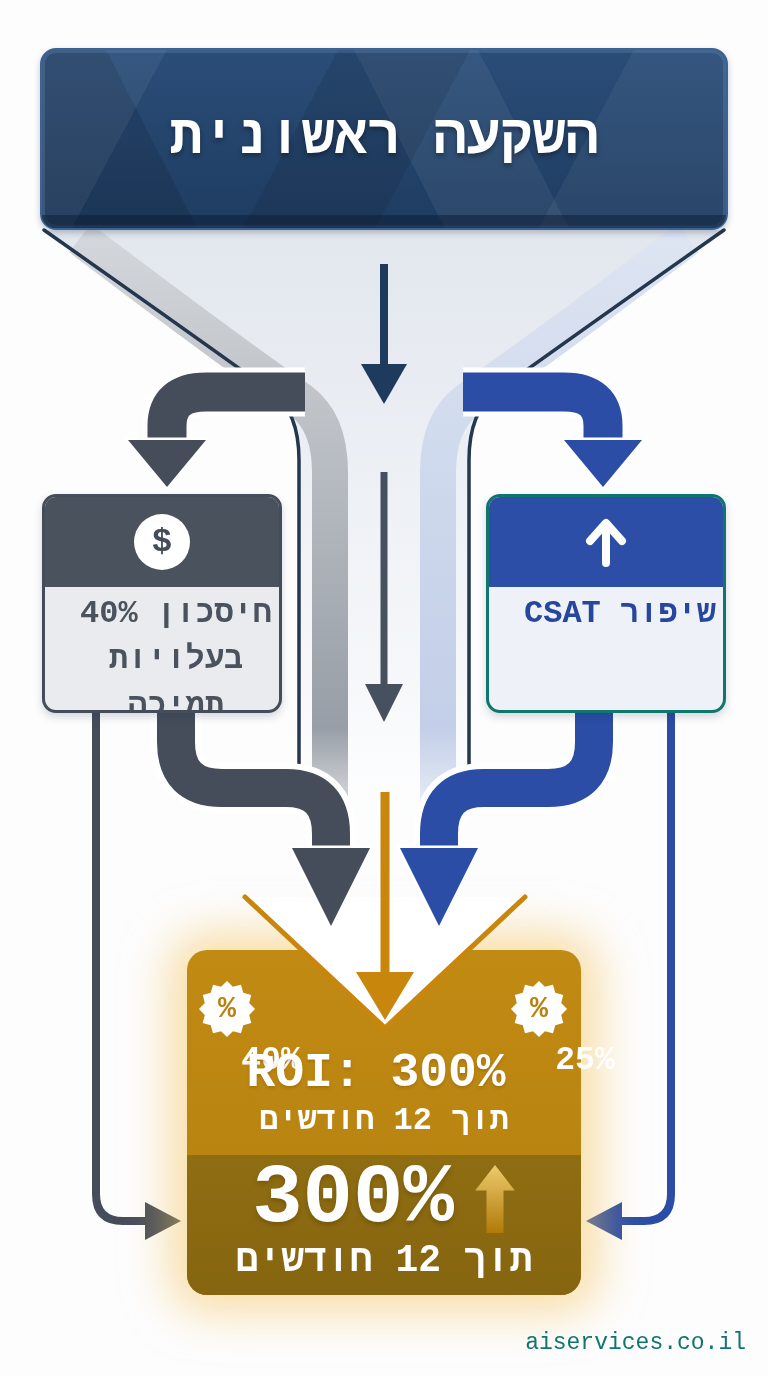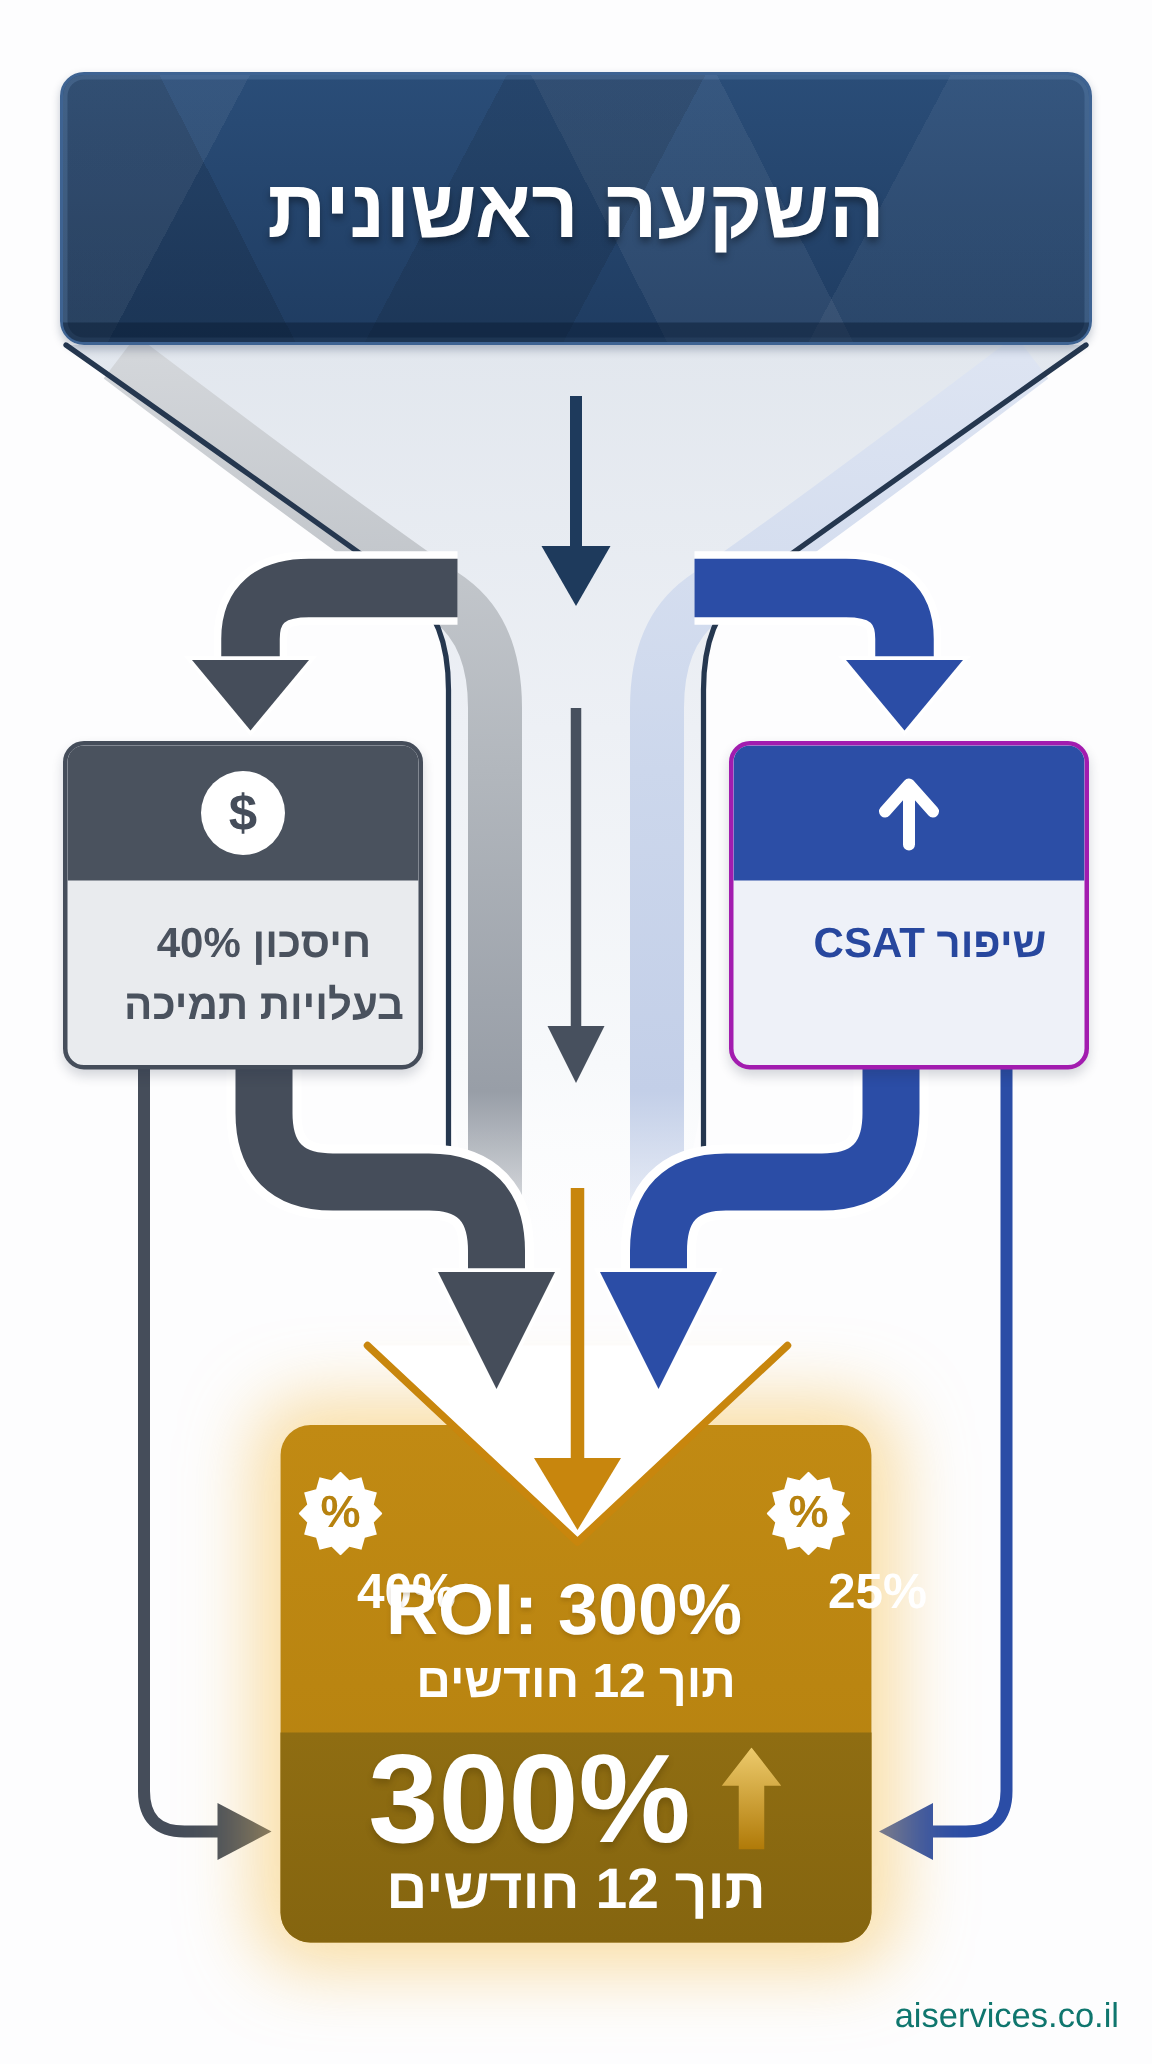--- a/index.html
+++ b/index.html
@@ -1,17 +1,17 @@
 <!DOCTYPE html>
 <html lang="he"><head>
 <meta charset="utf-8">
 <style>
   html,body{margin:0;padding:0;}
   .canvas{position:relative;width:768px;height:1376px;background:#fdfdfe;overflow:hidden;
-          font-family:Liberation Sans, sans-serif;}
+          font-family:Liberation Mono, monospace;}
   .abs{position:absolute;}
   svg{display:block;}
 
   
   .banner{left:40px;top:48px;width:688px;height:182px;border-radius:16px;
     background:
       linear-gradient(118deg, rgba(255,255,255,.06) 0 16%, transparent 16% 38%, rgba(0,0,0,.10) 38% 55%, transparent 55% 76%, rgba(255,255,255,.05) 76%),
       linear-gradient(63deg, rgba(0,0,0,.12) 0 20%, transparent 20% 52%, rgba(255,255,255,.06) 52% 68%, transparent 68%),
       linear-gradient(180deg,#2a4d78,#1f3c61);
     border:2px solid #3e6392;box-sizing:border-box;
@@ -19,28 +19,28 @@
     display:flex;flex-direction:column;justify-content:center;align-items:center;}
   .banner-lip{left:0;right:0;bottom:0;height:13px;background:rgba(10,28,52,.5);
     border-radius:0 0 14px 14px;}
   .banner-line{direction:rtl;color:#fff;font-weight:bold;font-size:55px;line-height:1.18;
     text-shadow:0 3px 5px rgba(0,0,0,.35);white-space:nowrap;}
 
   
   .sidebox{width:240px;height:219px;border-radius:14px;box-sizing:border-box;overflow:hidden;
     box-shadow:0 4px 8px rgba(30,40,60,.18);}
   .box-left{left:42px;top:494px;border:3px solid #454d5a;background:#e9ebee;}
-  .box-right{left:486px;top:494px;border:3px solid #a21caf;background:#eef1f8;}
+  .box-right{left:486px;top:494px;border:3px solid #0f766e;background:#eef1f8;}
   .box-header{height:90px;display:flex;align-items:center;justify-content:center;}
   .box-left .box-header{background:#4a525e;}
   .box-right .box-header{background:#2c4ea6;}
   .dollar-circle{width:56px;height:56px;border-radius:50%;background:#fff;
     display:flex;align-items:center;justify-content:center;
     color:#454d5a;font-size:34px;font-weight:bold;}
-  .box-body{direction:rtl;text-align:center;padding-top:22px;font-weight:bold;font-size:28px;line-height:1.45;margin-left:28px;}
+  .box-body{direction:rtl;text-align:center;padding-top:4px;font-weight:bold;font-size:32px;line-height:1.45;margin-left:28px;}
   .box-left .box-body{color:#4a525e;}
   .box-right .box-body{color:#27479e;}
 
   
   .goldbox{left:187px;top:950px;width:394px;height:345px;border-radius:20px;
     background:linear-gradient(180deg,#c18a13,#b3800f);
     box-shadow:0 0 46px 18px rgba(246,197,94,.55);}
   .seal{width:56px;height:56px;background:#fff;display:flex;align-items:center;justify-content:center;
     color:#b7820f;font-size:30px;font-weight:bold;
     clip-path:polygon(100% 50%,89.6% 60.6%,93.3% 75%,79% 79%,75% 93.3%,60.6% 89.6%,50% 100%,39.4% 89.6%,25% 93.3%,21% 79%,6.7% 75%,10.4% 60.6%,0% 50%,10.4% 39.4%,6.7% 25%,21% 21%,25% 6.7%,39.4% 10.4%,50% 0%,60.6% 10.4%,75% 6.7%,79% 21%,93.3% 25%,89.6% 39.4%);}

